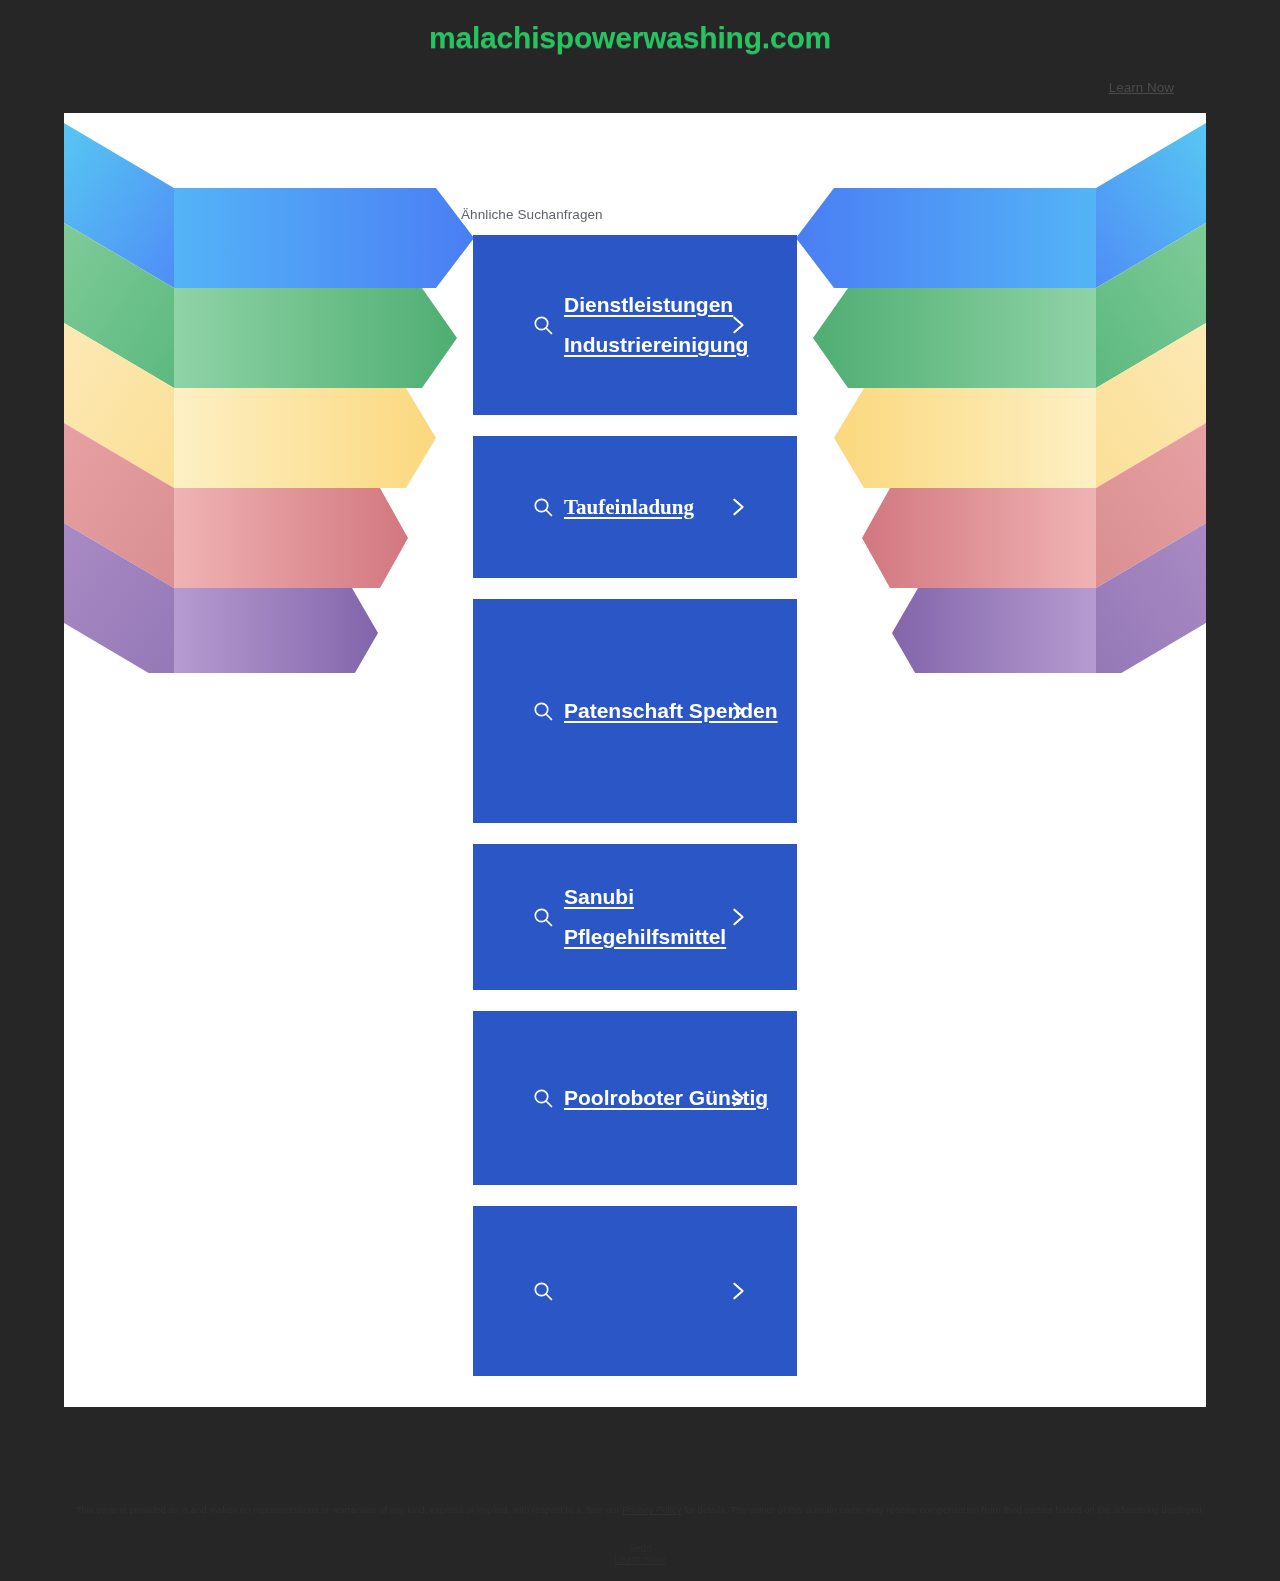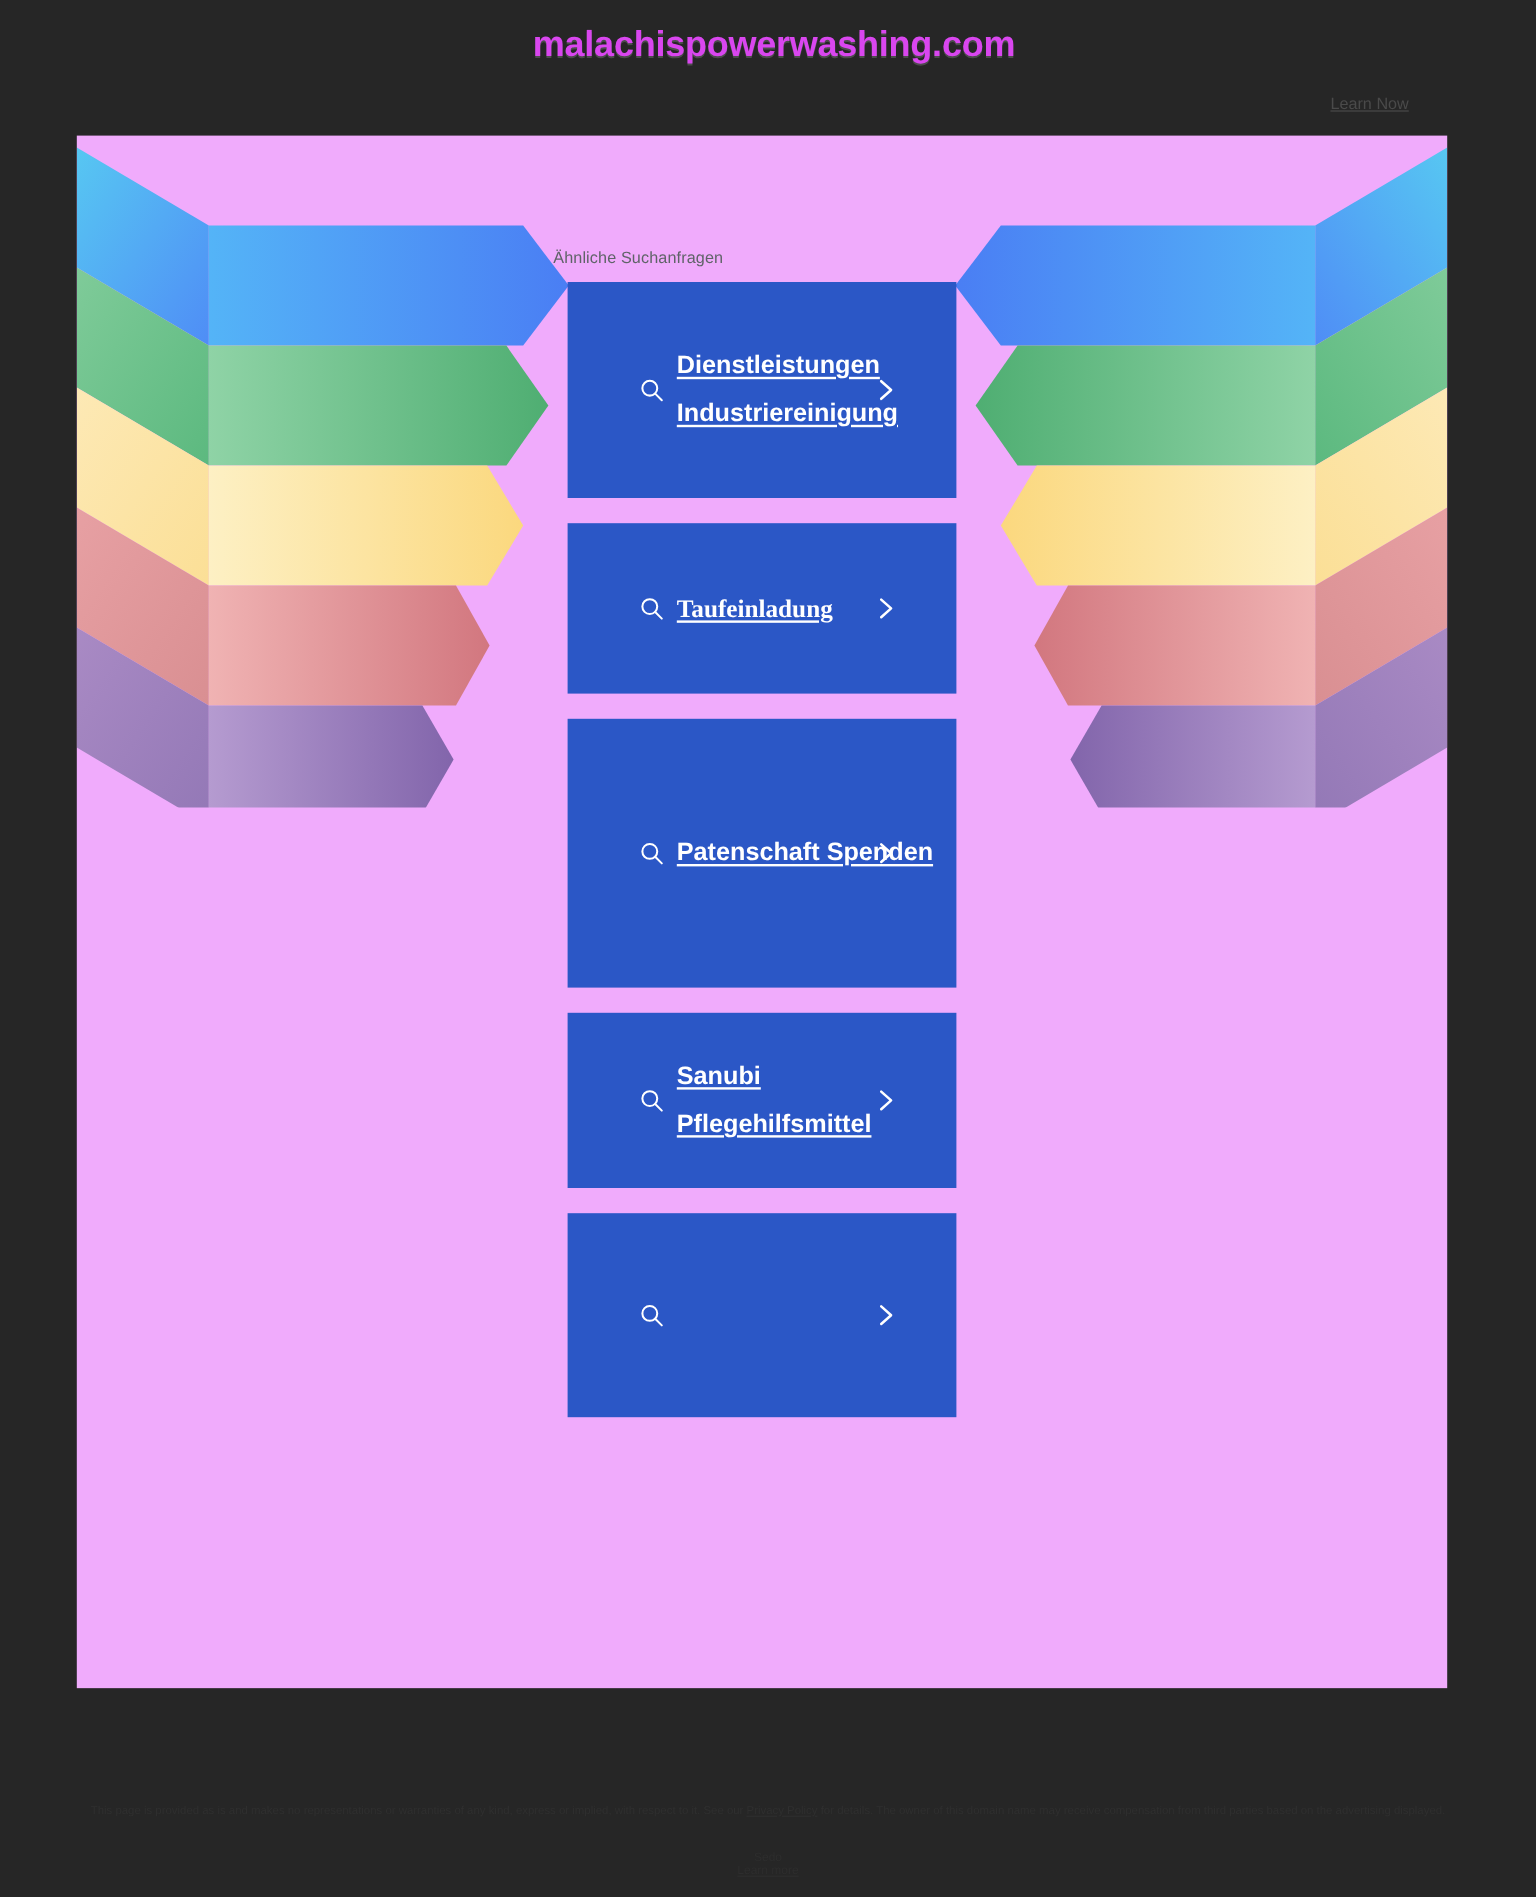--- a/index.html
+++ b/index.html
@@ -22,27 +22,27 @@
   .topbar {
     position: absolute;
     top: 0; left: 0;
     width: 1280px;
     height: 113px;
     background: #262626;
   }
   .domain-title {
     position: absolute;
     top: 21px;
-    left: 15px;
+    left: 0;
     width: 1260px;
     text-align: center;
     font-size: 30px;
     font-weight: bold;
     letter-spacing: -0.2px;
-    color: #d946ef;
+    color: #22c55e;
     text-shadow: 0 1px 0 #4c4c4c;
     user-select: none;
   }
   .renew-wrap {
     position: absolute;
     top: 78px;
     right: 106px;
   }
   .renew-link {
     font-size: 13.5px;
@@ -52,21 +52,21 @@
     white-space: nowrap;
   }
 
   
   .panel {
     position: absolute;
     left: 64px;
     top: 113px;
     width: 1142px;
     height: 1294px;
-    background: #f0abfc;
+    background: #ffffff;
     overflow: hidden;
   }
 
   
   .deco {
     position: absolute;
     top: 0;
     width: 420px;
     height: 560px;
     pointer-events: none;
@@ -329,20 +329,34 @@
           </svg>
         </span>
         <span class="card-text">Sanubi Pflegehilfsmittel</span>
         <span class="card-chev">
           <svg width="22" height="22" viewBox="0 0 24 24" fill="none" stroke="currentColor" stroke-width="2.3" stroke-linecap="round" stroke-linejoin="round">
             <polyline points="8,4 17,12 8,20"></polyline>
           </svg>
         </span>
       </div>
 
+      <div class="card card-h-174">
+        <span class="card-icon">
+          <svg width="24" height="24" viewBox="0 0 24 24" fill="none" stroke="currentColor" stroke-width="1.7" stroke-linecap="round">
+            <circle cx="10.5" cy="10.5" r="6.2"></circle>
+              <line x1="15" y1="15" x2="20.5" y2="20.5"></line>
+          </svg>
+        </span>
+        <span class="card-text">Poolroboter Günstig</span>
+        <span class="card-chev">
+          <svg width="22" height="22" viewBox="0 0 24 24" fill="none" stroke="currentColor" stroke-width="2.3" stroke-linecap="round" stroke-linejoin="round">
+            <polyline points="8,4 17,12 8,20"></polyline>
+          </svg>
+        </span>
+      </div>
 
       <div class="card card-h-170">
         <span class="card-icon">
           <svg width="24" height="24" viewBox="0 0 24 24" fill="none" stroke="currentColor" stroke-width="1.7" stroke-linecap="round">
             <circle cx="10.5" cy="10.5" r="6.2"></circle>
               <line x1="15" y1="15" x2="20.5" y2="20.5"></line>
           </svg>
         </span>
         <span class="card-chev">
           <svg width="22" height="22" viewBox="0 0 24 24" fill="none" stroke="currentColor" stroke-width="2.3" stroke-linecap="round" stroke-linejoin="round">

